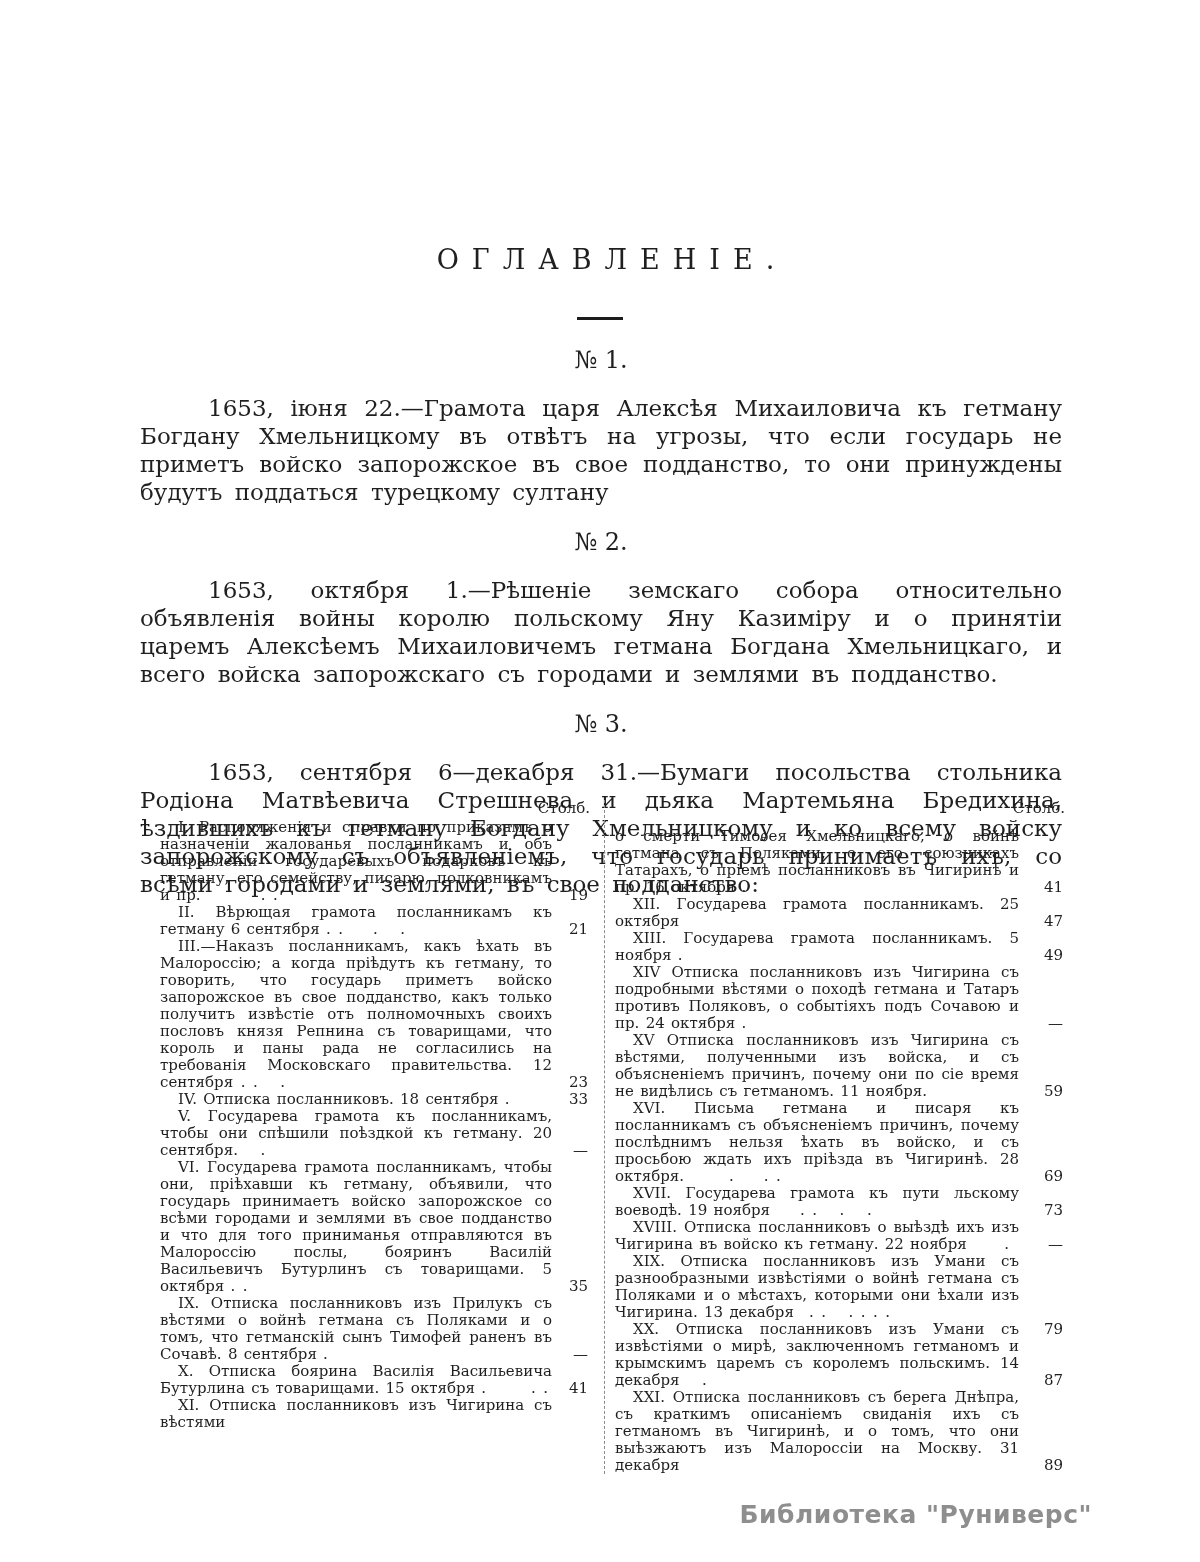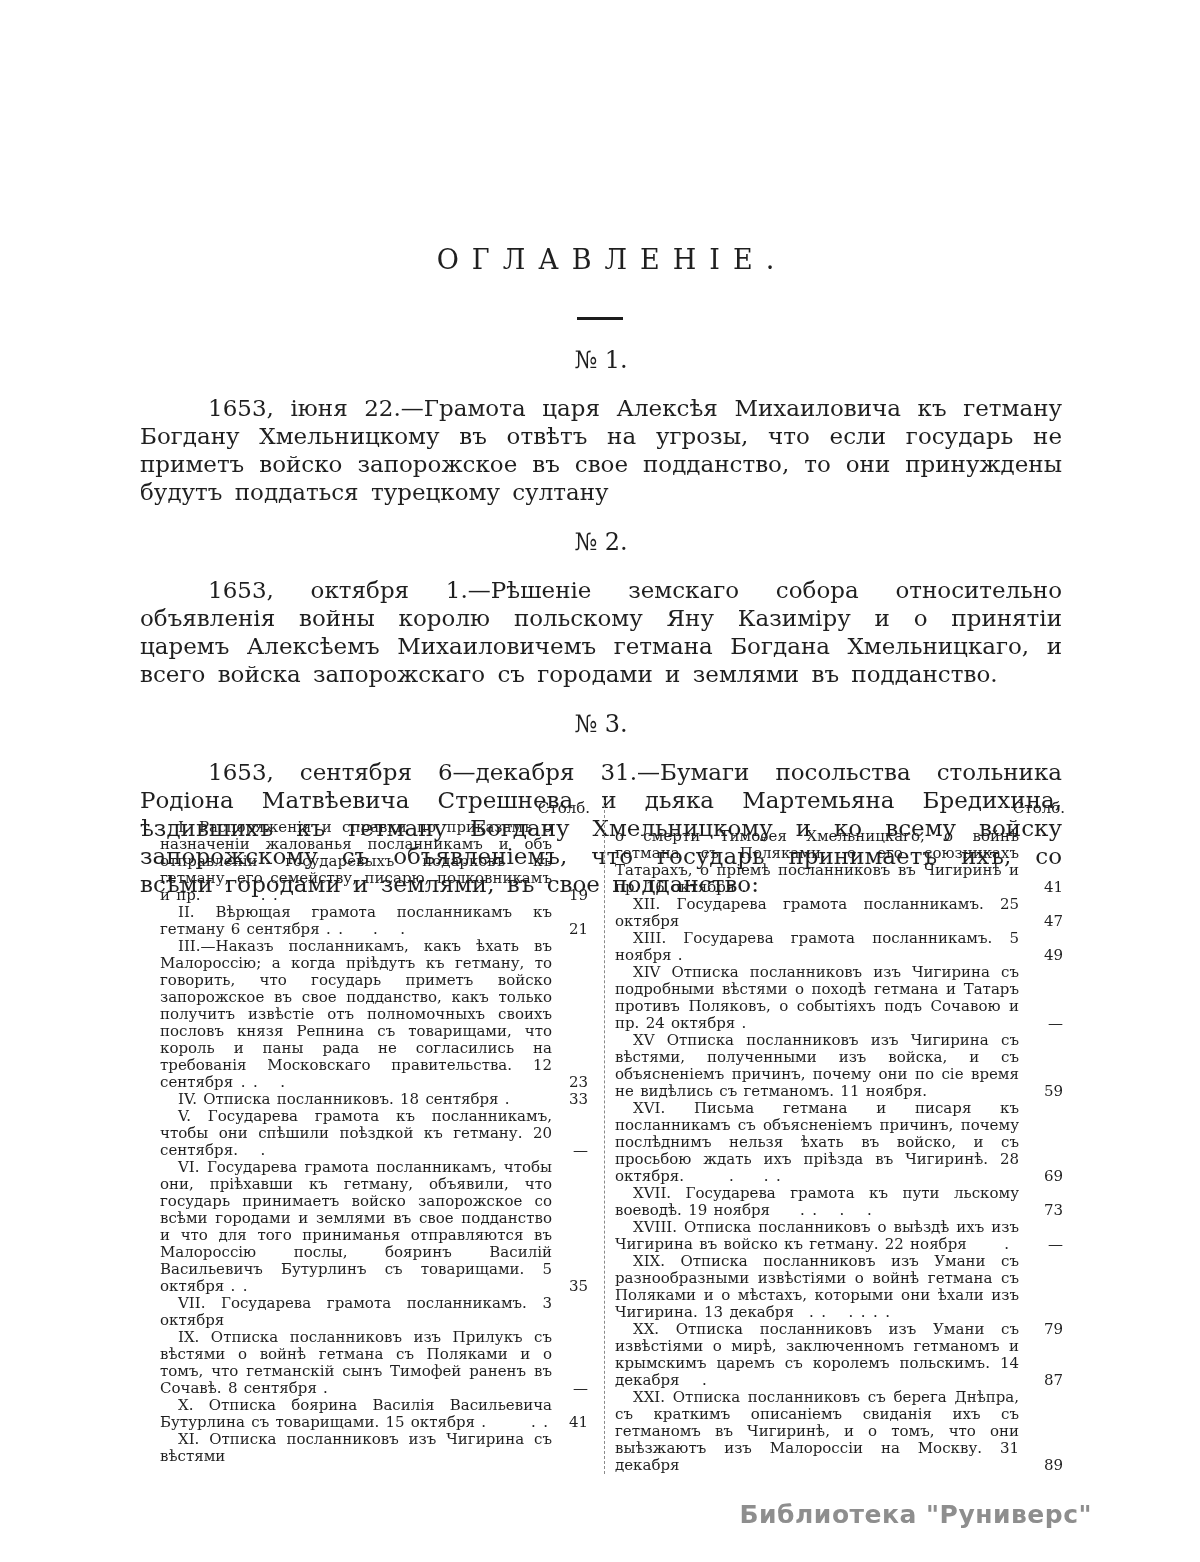--- a/index.html
+++ b/index.html
@@ -106,25 +106,20 @@
             
             <span class="entry-num num-bottom">—</span>
           </div>
 
           <div class="entry">
             <span class="entry-text">VI. Государева грамота посланникамъ, чтобы они, пріѣхавши къ гетману, объявили, что государь принимаетъ войско запорожское со всѣми городами и землями въ свое подданство и что для того приниманья отправляются въ Малороссію послы, бояринъ Василій Васильевичъ Бутурлинъ съ товарищами. 5 октября . .</span>
             
             <span class="entry-num num-bottom">35</span>
           </div>
 
-          <div class="entry">
-            <span class="entry-text">VII. Государева грамота посланникамъ. 3 октября</span>
-            
-            
-          </div>
 
 
           <div class="entry">
             <span class="entry-text">IX. Отписка посланниковъ изъ Прилукъ съ вѣстями о войнѣ гетмана съ Поляками и о томъ, что гетманскій сынъ Тимофей раненъ въ Сочавѣ. 8 сентября .</span>
             
             <span class="entry-num num-bottom">—</span>
           </div>
 
           <div class="entry">
             <span class="entry-text">X. Отписка боярина Василія Васильевича Бутурлина съ товарищами. 15 октября .   . .</span>

